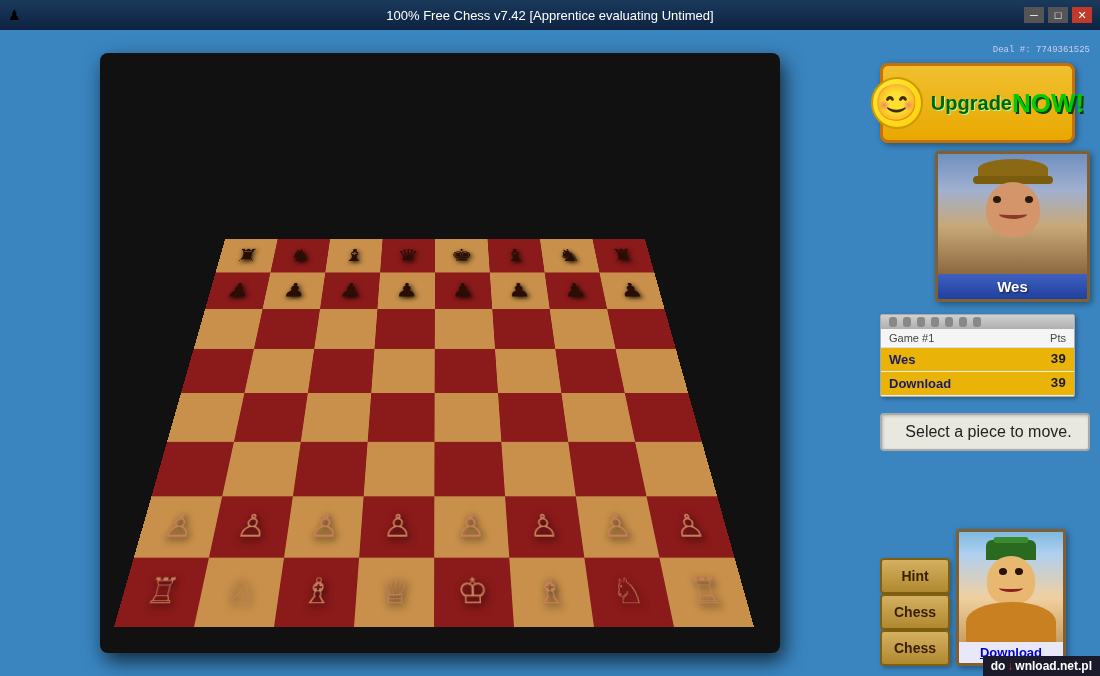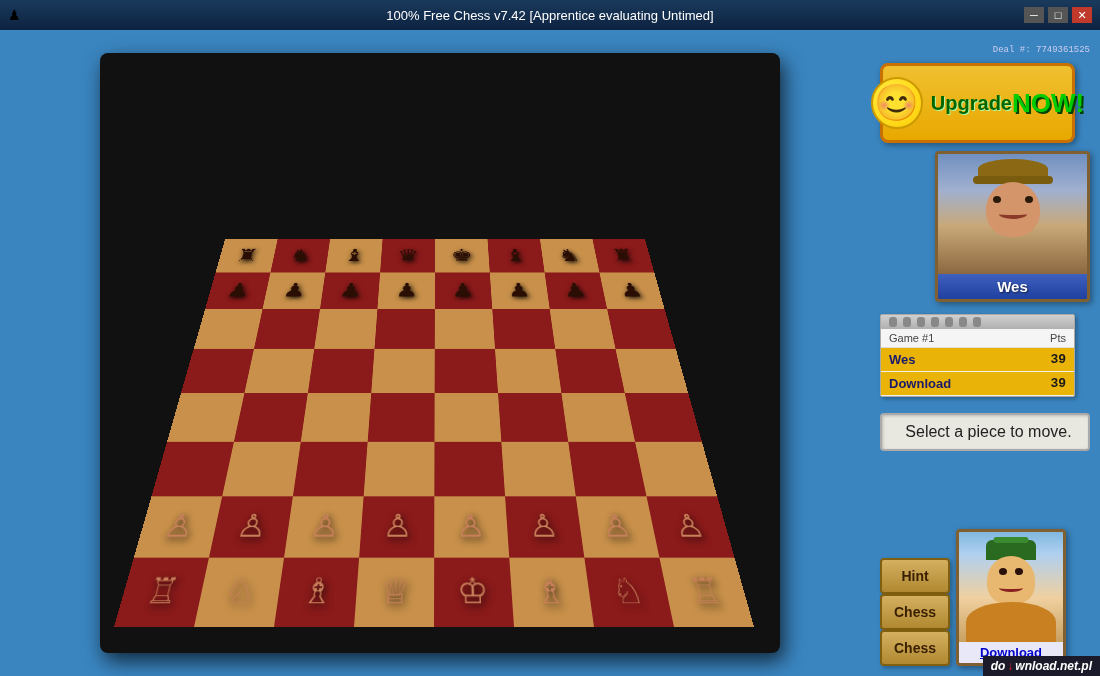--- a/index.html
+++ b/index.html
@@ -347,21 +347,21 @@
       background: #1a1a2a;
       color: white;
       font-size: 12px;
       font-weight: bold;
       padding: 3px 8px;
       display: flex;
       align-items: center;
       gap: 2px;
     }
     .watermark-red { color: #e02020; }
-    .watermark-white { color: white; font-style: italic; }
+    .watermark-white { color: white; }
 
     
     .board-outer {
       width: 680px;
       height: 600px;
       background: #111;
       border-radius: 8px;
       padding: 14px;
       perspective: 800px;
       transform: none;

